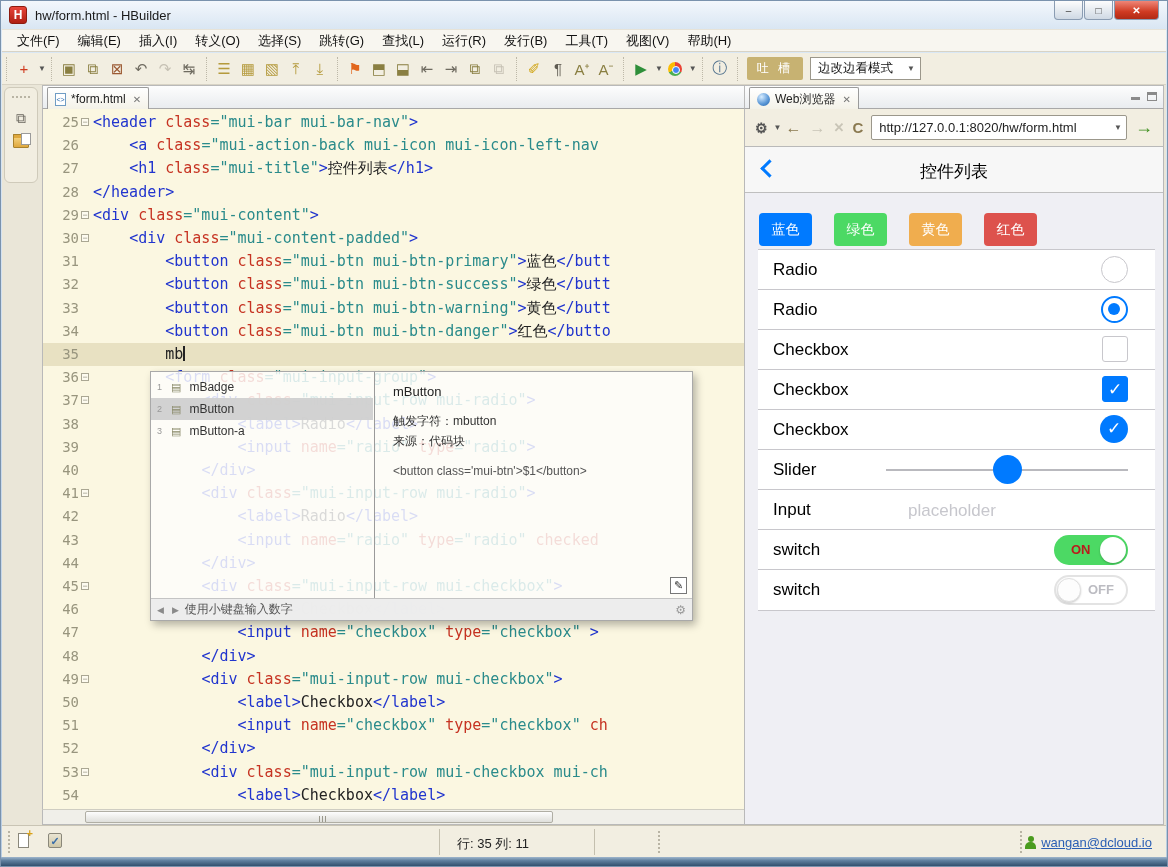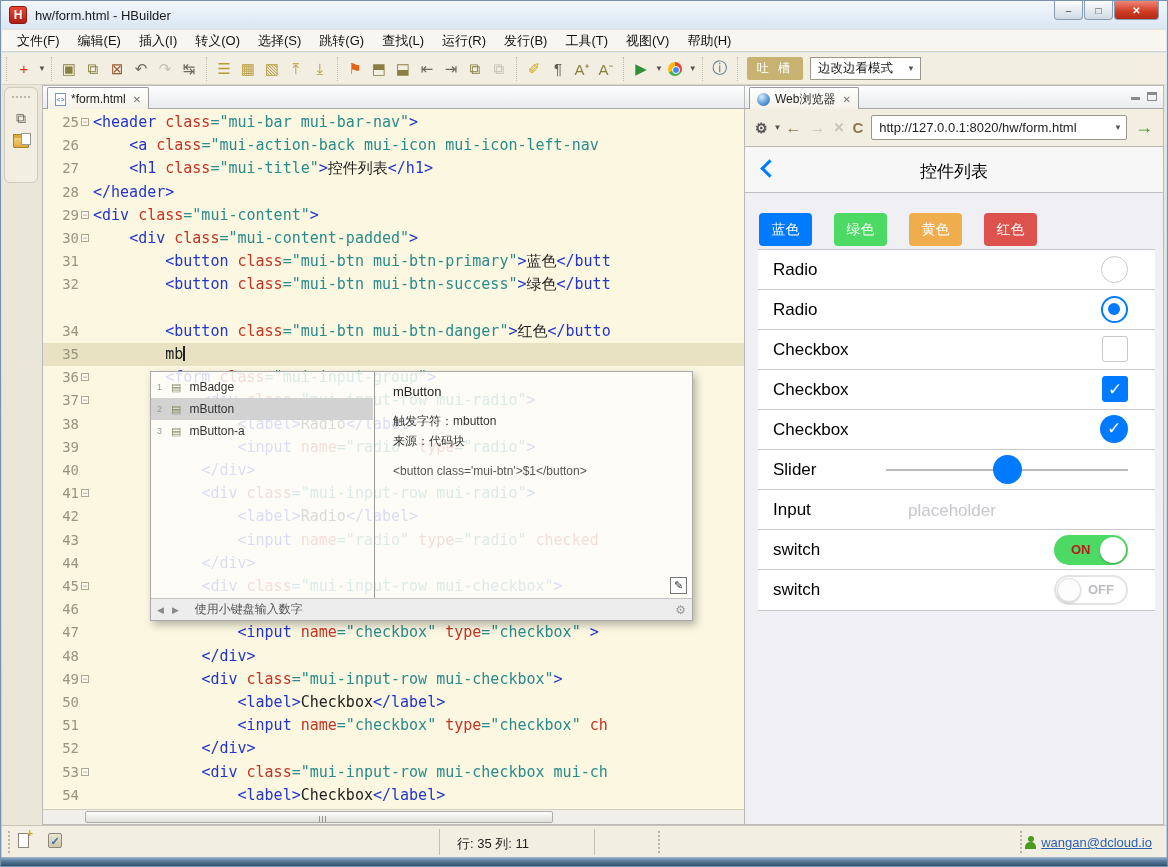--- a/index.html
+++ b/index.html
@@ -72,21 +72,21 @@
   .acnum{width:12px;font-size:9px;color:#999;}
   .acicon{font-size:11px;color:#8a8a6a;margin:0 8px 0 2px;}
   .acdoc{position:absolute;left:223px;top:0;bottom:22px;right:0;border-left:1px solid #9a9a9a;padding:12px 0 0 18px;}
   .acdoc-title{font-size:13px;color:#222;}
   .acdoc-line{font-size:12px;color:#333;margin-top:3px;}
   .acdoc-line.first{margin-top:14px;}
   .acdoc-snippet{font-size:12px;color:#555;margin-top:14px;}
   .acedit{position:absolute;right:5px;bottom:26px;width:17px;height:17px;background:#fff;border:1px solid #777;font-size:11px;color:#333;display:flex;align-items:center;justify-content:center;}
   .acbar{position:absolute;left:0;right:0;bottom:0;height:22px;background:rgba(236,236,236,0.96);border-top:1px solid #c4c4c4;display:flex;align-items:center;font-size:12px;color:#555;}
   .acbar .nav{color:#8a8a8a;font-size:9px;margin-left:6px;letter-spacing:2px;}
-  .acbar .hint{margin-left:14px;}
+  .acbar .hint{margin-left:4px;}
   .acbar .gear{margin-left:auto;margin-right:6px;color:#9a9a9a;font-size:12px;}
   
   .btoolbar{position:absolute;left:0;right:0;top:24px;height:38px;background:#f2eee1;border:1px solid #b9b9b9;border-top:none;display:flex;align-items:center;padding:0 6px;}
   .bicon{font-size:16px;margin:0 4px;font-weight:bold;}
   .urlbox{flex:1;height:25px;background:#fff;border:1px solid #9b978b;border-radius:2px;display:flex;align-items:center;font-size:13px;color:#222;padding:0 4px 0 7px;margin:0 4px;white-space:nowrap;overflow:hidden;}
   .urlbox .caret{margin-left:auto;}
   .page{position:absolute;left:0;right:0;top:62px;bottom:0;background:#efeff4;border:1px solid #b9b9b9;border-top:none;overflow:hidden;}
   .mui-header{position:absolute;left:0;right:0;top:0;height:46px;background:#f7f7f7;border-bottom:1px solid #bfbfbf;}
   .chevron{position:absolute;left:18px;top:15px;width:13px;height:13px;border-left:3px solid #007aff;border-bottom:3px solid #007aff;transform:rotate(45deg);}
   .mui-title{position:absolute;left:0;right:0;top:13px;text-align:center;font-size:17px;color:#000;}
@@ -245,20 +245,21 @@
           <div class="cline" style="top: 419.6px;"><span class="lnum">43</span><span class="ctext"><span class="c-p">                </span><span class="c-t">&lt;input</span><span class="c-p"> </span><span class="c-a">name</span><span class="c-v">="radio"</span><span class="c-p"> </span><span class="c-a">type</span><span class="c-v">="radio"</span><span class="c-p"> </span><span class="c-a">checked</span></span></div>
           <div class="cline" style="top: 396.4px;"><span class="lnum">42</span><span class="ctext"><span class="c-p">                </span><span class="c-t">&lt;label&gt;</span><span class="c-p">Radio</span><span class="c-t">&lt;/label&gt;</span></span></div>
           <div class="cline" style="top: 373.2px;"><span class="lnum">41</span><span class="fold">–</span><span class="ctext"><span class="c-p">            </span><span class="c-t">&lt;div</span><span class="c-p"> </span><span class="c-a">class</span><span class="c-v">="mui-input-row mui-radio"</span><span class="c-t">&gt;</span></span></div>
           <div class="cline" style="top: 350px;"><span class="lnum">40</span><span class="ctext"><span class="c-p">            </span><span class="c-t">&lt;/div&gt;</span></span></div>
           <div class="cline" style="top: 326.8px;"><span class="lnum">39</span><span class="ctext"><span class="c-p">                </span><span class="c-t">&lt;input</span><span class="c-p"> </span><span class="c-a">name</span><span class="c-v">="radio"</span><span class="c-p"> </span><span class="c-a">type</span><span class="c-v">="radio"</span><span class="c-t">&gt;</span></span></div>
           <div class="cline" style="top: 303.6px;"><span class="lnum">38</span><span class="ctext"><span class="c-p">                </span><span class="c-t">&lt;label&gt;</span><span class="c-p">Radio</span><span class="c-t">&lt;/label&gt;</span></span></div>
           <div class="cline" style="top: 280.4px;"><span class="lnum">37</span><span class="fold">–</span><span class="ctext"><span class="c-p">            </span><span class="c-t">&lt;div</span><span class="c-p"> </span><span class="c-a">class</span><span class="c-v">="mui-input-row mui-radio"</span><span class="c-t">&gt;</span></span></div>
           <div class="cline" style="top: 257.2px;"><span class="lnum">36</span><span class="fold">–</span><span class="ctext"><span class="c-p">        </span><span class="c-t">&lt;form</span><span class="c-p"> </span><span class="c-a">class</span><span class="c-v">="mui-input-group"</span><span class="c-t">&gt;</span></span></div>
           <div class="cline active" style="top: 234px;"><span class="lnum">35</span><span class="ctext"><span class="c-p">        mb</span><span class="crt"></span></span></div>
           <div class="cline" style="top: 210.8px;"><span class="lnum">34</span><span class="ctext"><span class="c-p">        </span><span class="c-t">&lt;button</span><span class="c-p"> </span><span class="c-a">class</span><span class="c-v">="mui-btn mui-btn-danger"</span><span class="c-t">&gt;</span><span class="c-p">红色</span><span class="c-t">&lt;/butto</span></span></div>
+          <div class="cline" style="top: 187.6px;"><span class="lnum">33</span><span class="ctext"><span class="c-p">        </span><span class="c-t">&lt;button</span><span class="c-p"> </span><span class="c-a">class</span><span class="c-v">="mui-btn mui-btn-warning"</span><span class="c-t">&gt;</span><span class="c-p">黄色</span><span class="c-t">&lt;/butt</span></span></div>
           <div class="cline" style="top: 164.4px; padding-left: 8px;"><span class="lnum">32</span><span class="ctext"><span class="c-p">        </span><span class="c-t">&lt;button</span><span class="c-p"> </span><span class="c-a">class</span><span class="c-v">="mui-btn mui-btn-success"</span><span class="c-t">&gt;</span><span class="c-p">绿色</span><span class="c-t">&lt;/butt</span></span></div>
           <div class="cline" style="top: 141.2px;"><span class="lnum">31</span><span class="ctext"><span class="c-p">        </span><span class="c-t">&lt;button</span><span class="c-p"> </span><span class="c-a">class</span><span class="c-v">="mui-btn mui-btn-primary"</span><span class="c-t">&gt;</span><span class="c-p">蓝色</span><span class="c-t">&lt;/butt</span></span></div>
           <div class="cline" style="top: 118px;"><span class="lnum">30</span><span class="fold">–</span><span class="ctext"><span class="c-p">    </span><span class="c-t">&lt;div</span><span class="c-p"> </span><span class="c-a">class</span><span class="c-v">="mui-content-padded"</span><span class="c-t">&gt;</span></span></div>
           <div class="cline" style="top: 94.8px;"><span class="lnum">29</span><span class="fold">–</span><span class="ctext"><span class="c-t">&lt;div</span><span class="c-p"> </span><span class="c-a">class</span><span class="c-v">="mui-content"</span><span class="c-t">&gt;</span></span></div>
           <div class="cline" style="top: 71.6px;"><span class="lnum">28</span><span class="ctext"><span class="c-t">&lt;/header&gt;</span></span></div>
           <div class="cline" style="top: 48.4px;"><span class="lnum">27</span><span class="ctext"><span class="c-p">    </span><span class="c-t">&lt;h1</span><span class="c-p"> </span><span class="c-a">class</span><span class="c-v">="mui-title"</span><span class="c-t">&gt;</span><span class="c-p">控件列表</span><span class="c-t">&lt;/h1&gt;</span></span></div>
           <div class="cline" style="top: 25.2px;"><span class="lnum">26</span><span class="ctext"><span class="c-p">    </span><span class="c-t">&lt;a</span><span class="c-p"> </span><span class="c-a">class</span><span class="c-v">="mui-action-back mui-icon mui-icon-left-nav</span></span></div>
           <div class="cline" style="top: 2px;"><span class="lnum">25</span><span class="fold">–</span><span class="ctext"><span class="c-t">&lt;header</span><span class="c-p"> </span><span class="c-a">class</span><span class="c-v">="mui-bar mui-bar-nav"</span><span class="c-t">&gt;</span></span></div>
 
         <div class="vscroll">

